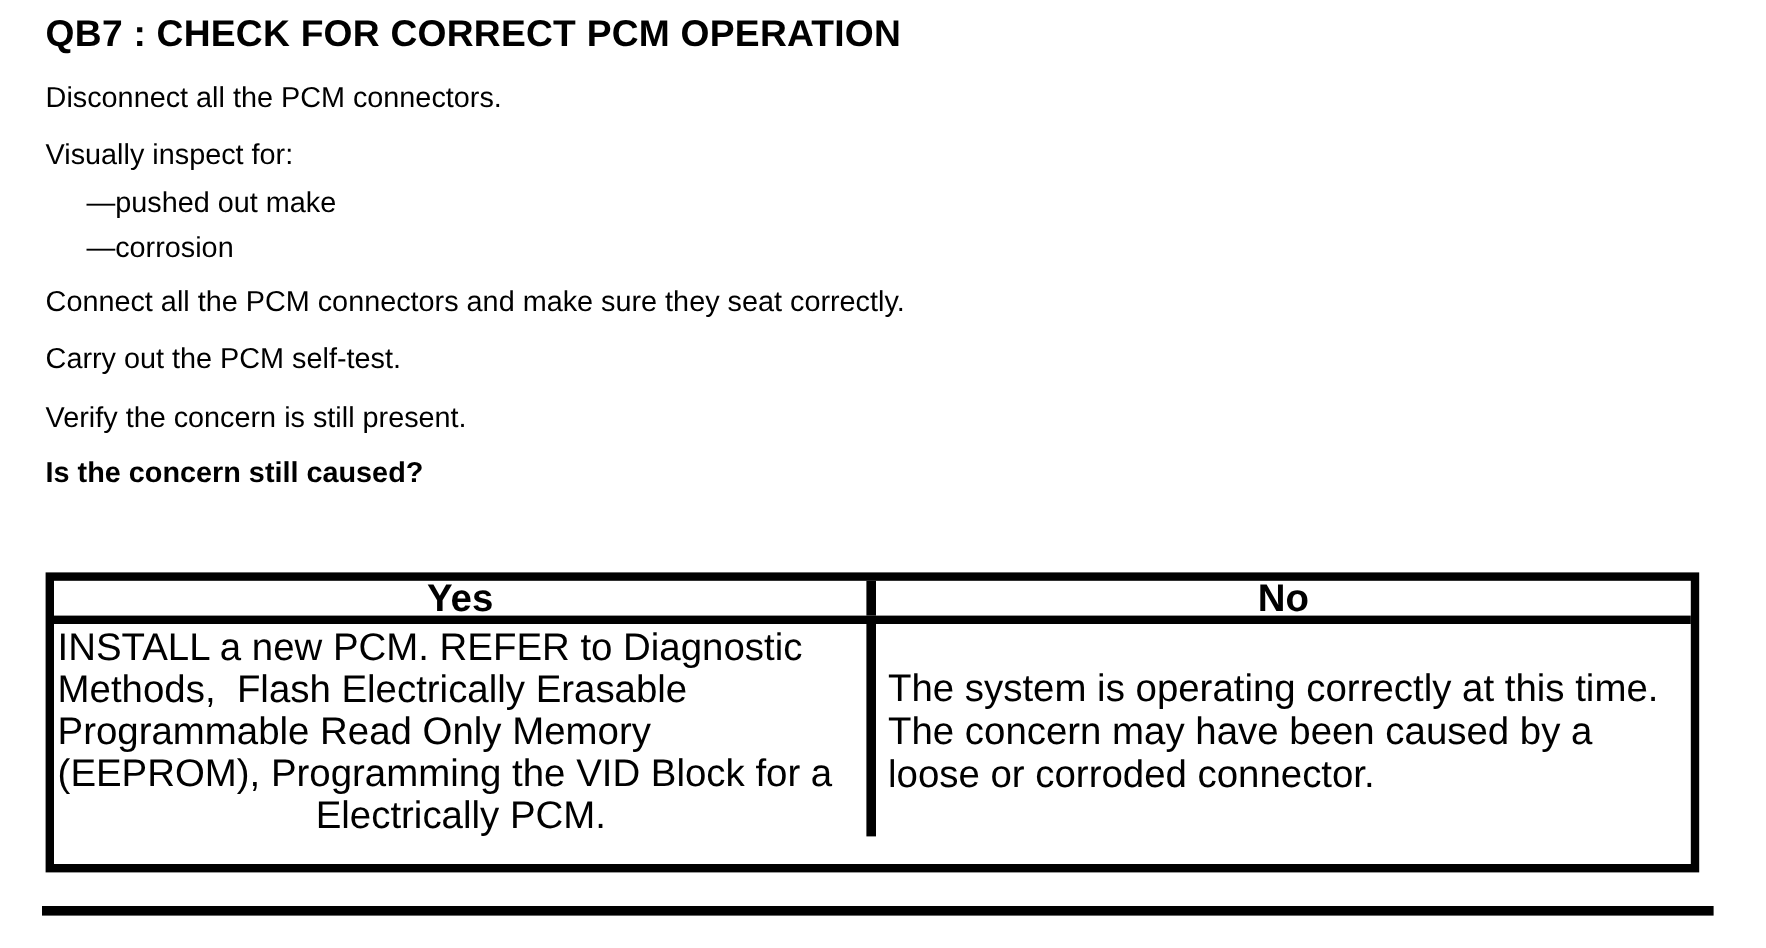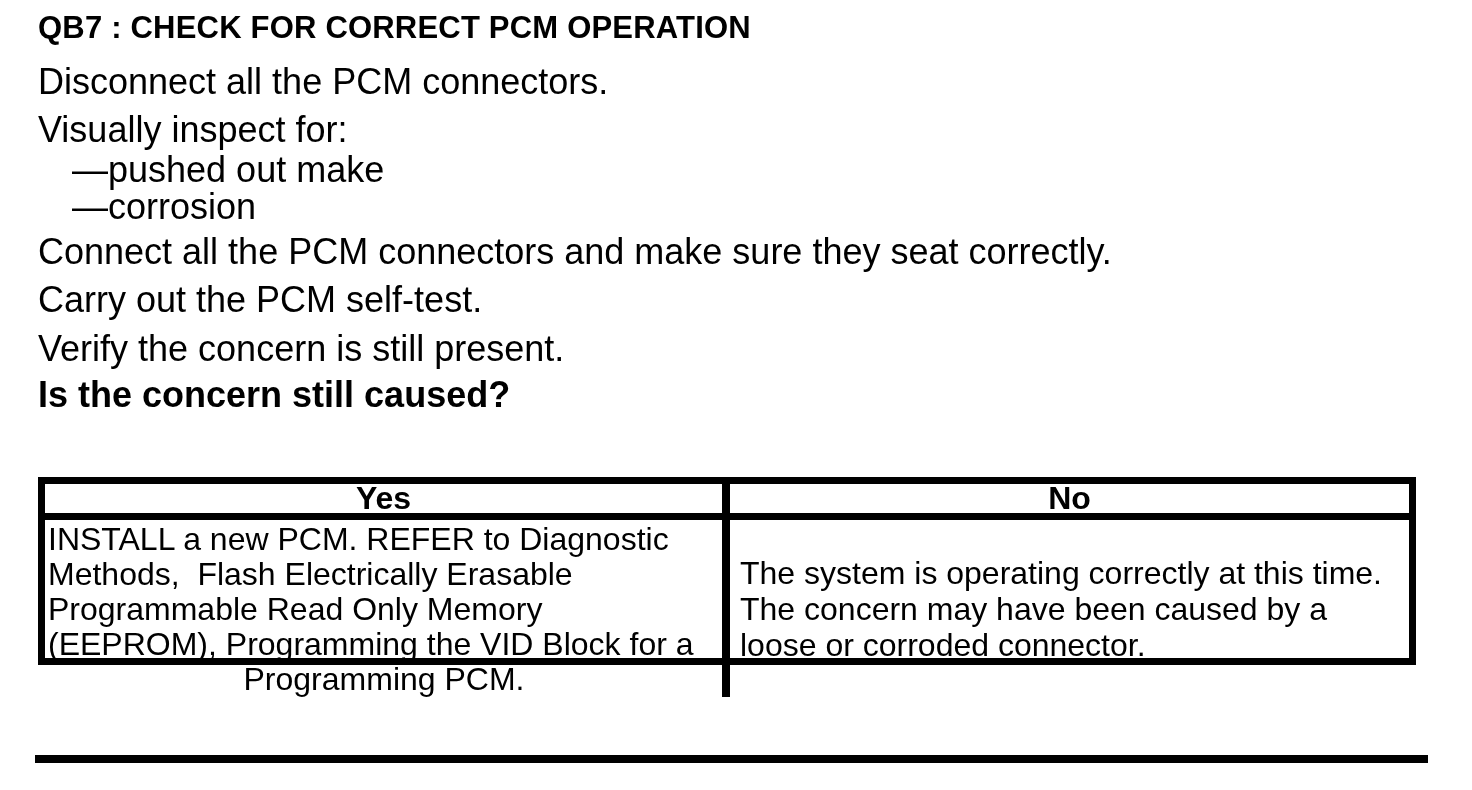--- a/index.html
+++ b/index.html
@@ -8,27 +8,27 @@
     width:1472px; height:790px; position:relative; overflow:hidden;
     font-family:"Liberation Sans", sans-serif; color:#000;
     -webkit-font-smoothing:antialiased;
   }
   .abs { position:absolute; }
   .ln { white-space:pre; }
   .title {
     left:38px; top:13px;
     font-size:31px; font-weight:bold; line-height:30px; letter-spacing:0.2px;
   }
-  .body-line { left:38px; font-size:36px; line-height:37px; }
+  .body-line { left:38px; font-size:24px; line-height:37px; }
   .indent { left:72px; }
   .bold { font-weight:bold; }
 
   
   .dtable {
-    left:38px; top:477px; width:1378px; height:188px;
+    left:38px; top:477px; width:1378px; height:250px;
     border:7px solid #000; background:#fff;
   }
   .trow { display:grid; grid-template-columns:677px 8px 679px; }
   .thead { height:36px; border-bottom:7px solid #000; }
   .th {
     font-size:32px; font-weight:bold; line-height:29px;
     text-align:center; overflow:visible;
   }
   .tbody { height:177px; }
   .vdiv { background:#000; }
@@ -70,21 +70,21 @@
       <div class="th ln">Yes</div>
       <div class="vdiv"></div>
       <div class="th ln">No</div>
     </div>
     <div class="trow tbody">
       <div class="td td-yes">
         <div class="ln">INSTALL a new PCM. REFER to Diagnostic</div>
         <div class="ln">Methods,  Flash Electrically Erasable</div>
         <div class="ln">Programmable Read Only Memory</div>
         <div class="ln">(EEPROM), Programming the VID Block for a</div>
-        <div class="ln center">Programming PCM.</div>
+        <div class="ln center">Electrically PCM.</div>
       </div>
       <div class="vdiv"></div>
       <div class="td td-no">
         <div class="ln">The system is operating correctly at this time.</div>
         <div class="ln">The concern may have been caused by a</div>
         <div class="ln">loose or corroded connector.</div>
       </div>
     </div>
   </div>
 

